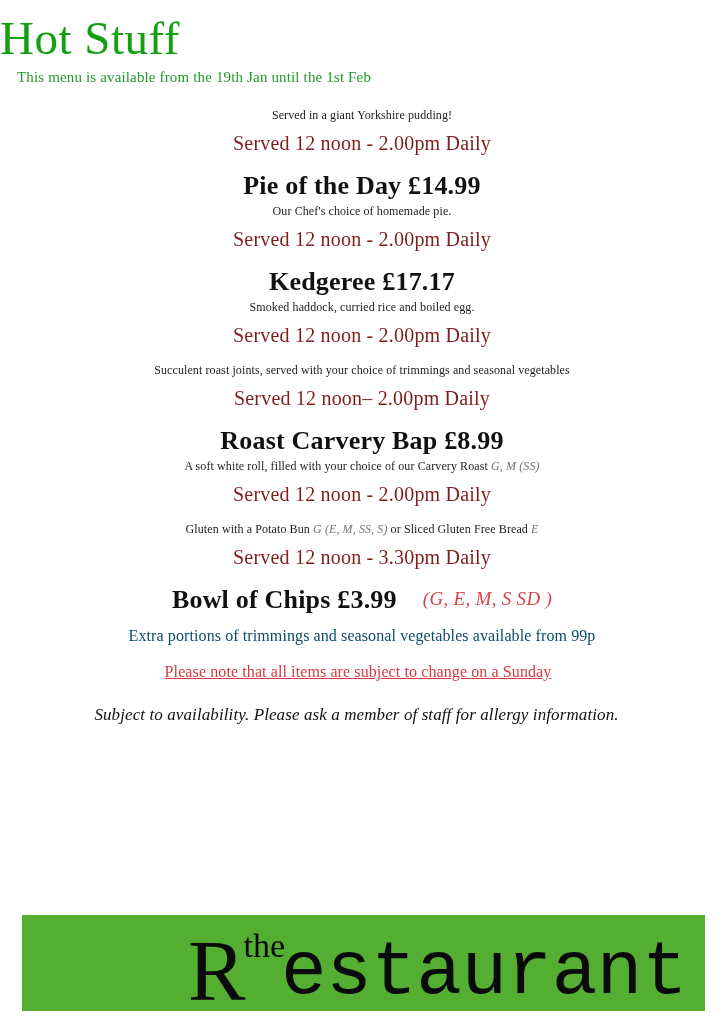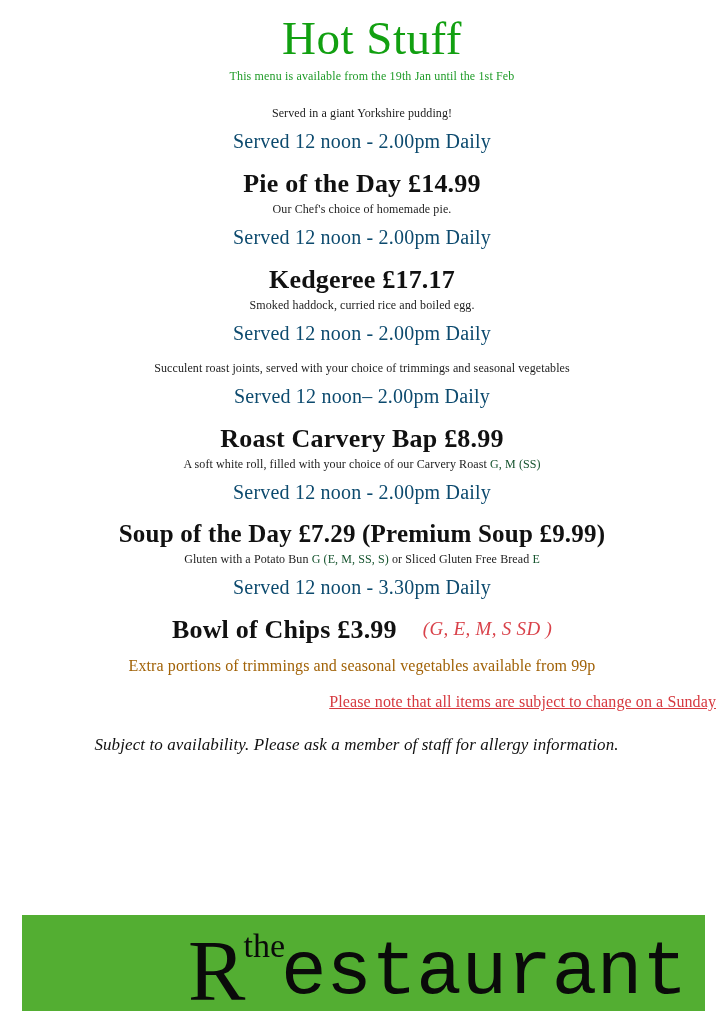--- a/index.html
+++ b/index.html
@@ -18,36 +18,34 @@
 
   .page {
     position: relative;
     width: 724px;
     height: 1024px;
     background: #ffffff;
   }
 
   
   .header {
-    text-align: center;
     padding-top: 14px;
-    padding-left: 20px;
   }
   .menu-title {
     font-size: 47px;
     line-height: 1.05;
     color: #12a011;
     font-weight: normal;
     letter-spacing: 0.5px;
     margin: 0;
   }
   .menu-subtitle {
-    font-size: 12px;
+    font-size: 15px;
     color: #1f9b28;
-    margin: 6px 0 0 0;
+    margin: 6px 0 0 17px;
     letter-spacing: 0.15px;
   }
 
   
   .items {
     margin-top: 22px;
   }
   .item {
     text-align: center;
     margin-bottom: 16px;
@@ -73,50 +71,50 @@
     letter-spacing: 0.3px;
   }
   .item-desc {
     font-size: 12px;
     color: #1c1c1c;
     margin: 3px 0 0 0;
     line-height: 1.25;
     letter-spacing: 0.1px;
   }
   .item-desc .code {
-    color: #14532d;
+    color: #737373;
+    font-style: italic;
   }
   .item-serving {
     font-size: 20px;
-    color: #0c4a6e;
+    color: #7f1d1d;
     margin: 9px 0 0 0;
     letter-spacing: 0.2px;
   }
 
   .item.soup .item-heading { font-size: 25px; }
   .item.chips { margin-bottom: 10px; }
 
   
   .notes {
     text-align: center;
     margin-top: 4px;
   }
   .note-extra {
     font-size: 16px;
-    color: #a16207;
+    color: #0c4a6e;
     margin: 12px;
     letter-spacing: 0.1px;
   }
   .note-sunday {
     font-size: 16px;
     color: #d6393f;
     text-decoration: underline;
     margin: 18px 8px 0 0;
     letter-spacing: 0.1px;
-    text-align: right;
   }
   .note-availability {
     font-size: 17px;
     font-style: italic;
     color: #111111;
     margin: 24px 11px 0 0;
     letter-spacing: 0.1px;
   }
 
   
@@ -191,21 +189,20 @@
       <p class="item-serving">Served 12 noon– 2.00pm Daily</p>
     </div>
 
     <div class="item">
       <p class="item-heading">Roast Carvery Bap £8.99</p>
       <p class="item-desc"><span>A soft white roll, filled with your choice of our Carvery Roast </span><span class="code">G, M (SS)</span></p>
       <p class="item-serving">Served 12 noon - 2.00pm Daily</p>
     </div>
 
     <div class="item soup">
-      <p class="item-heading">Soup of the Day £7.29 (Premium Soup £9.99)</p>
       <p class="item-desc"><span>Gluten with a Potato Bun </span><span class="code">G (E, M, SS, S)</span><span> or Sliced Gluten Free Bread </span><span class="code">E</span></p>
       <p class="item-serving">Served 12 noon - 3.30pm Daily</p>
     </div>
 
     <div class="item chips">
       <p class="item-heading with-codes"><span>Bowl of Chips £3.99</span><span class="inline-codes">(G, E, M, S SD )</span></p>
     </div>
 
   </div>
 

